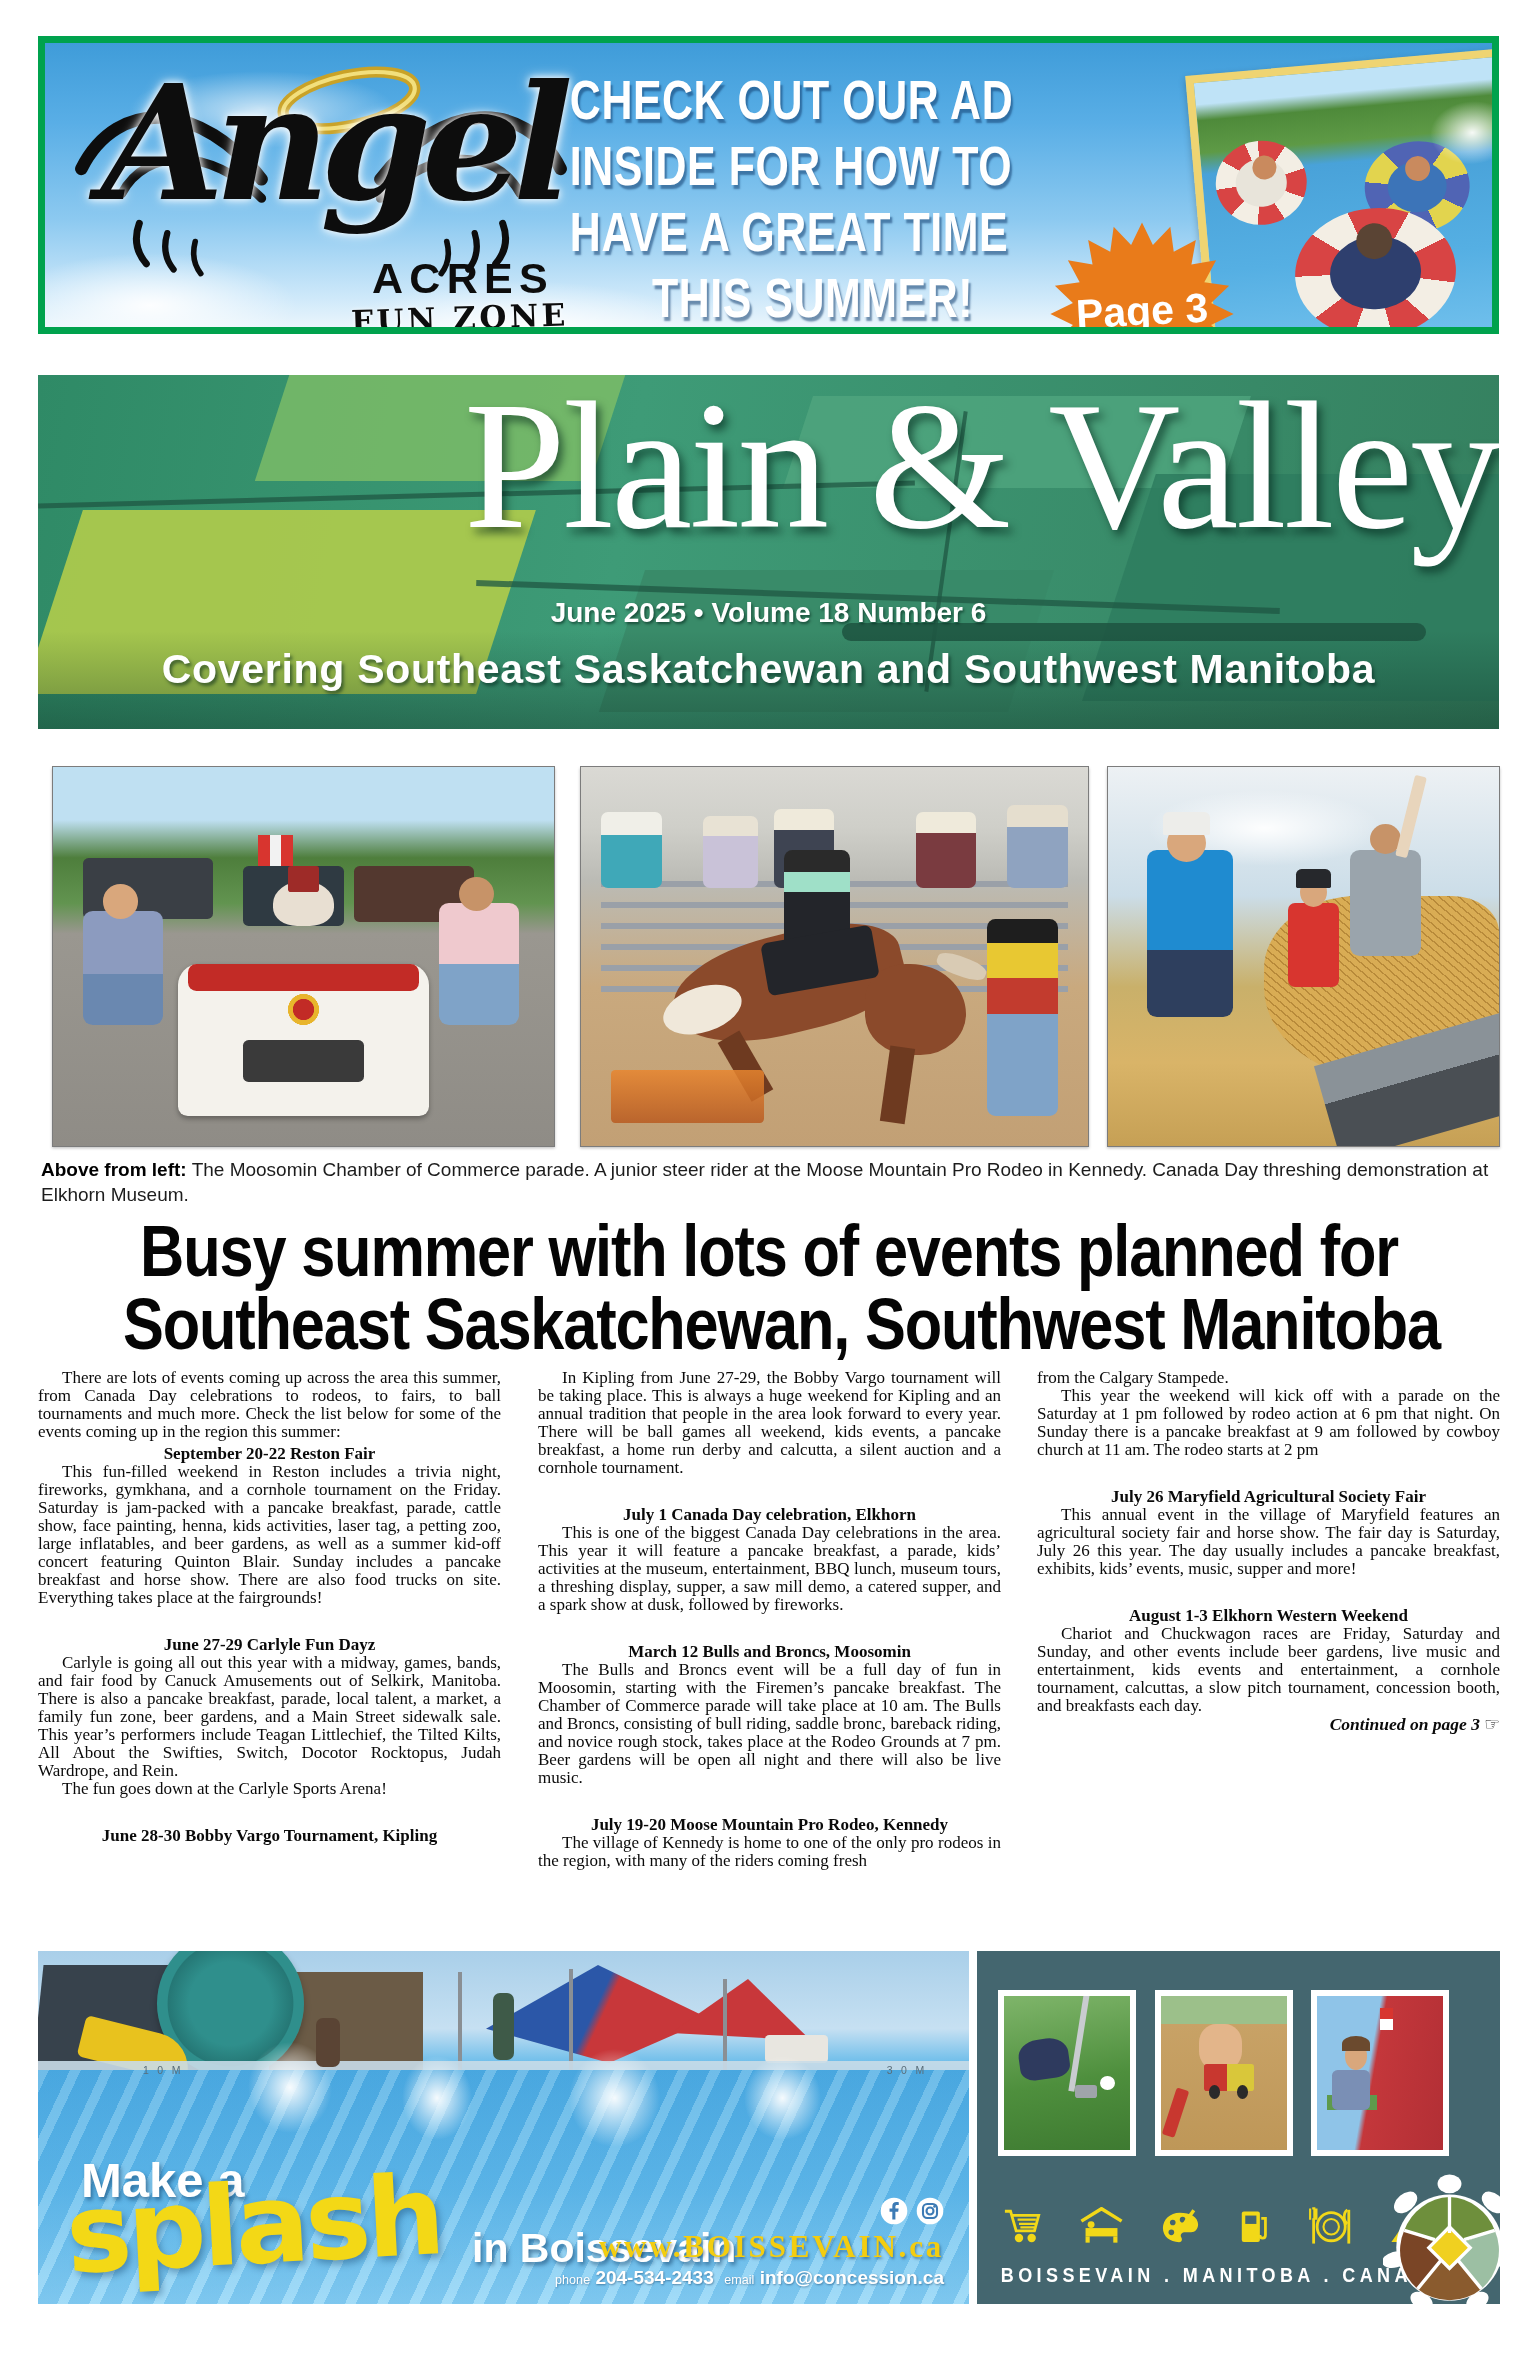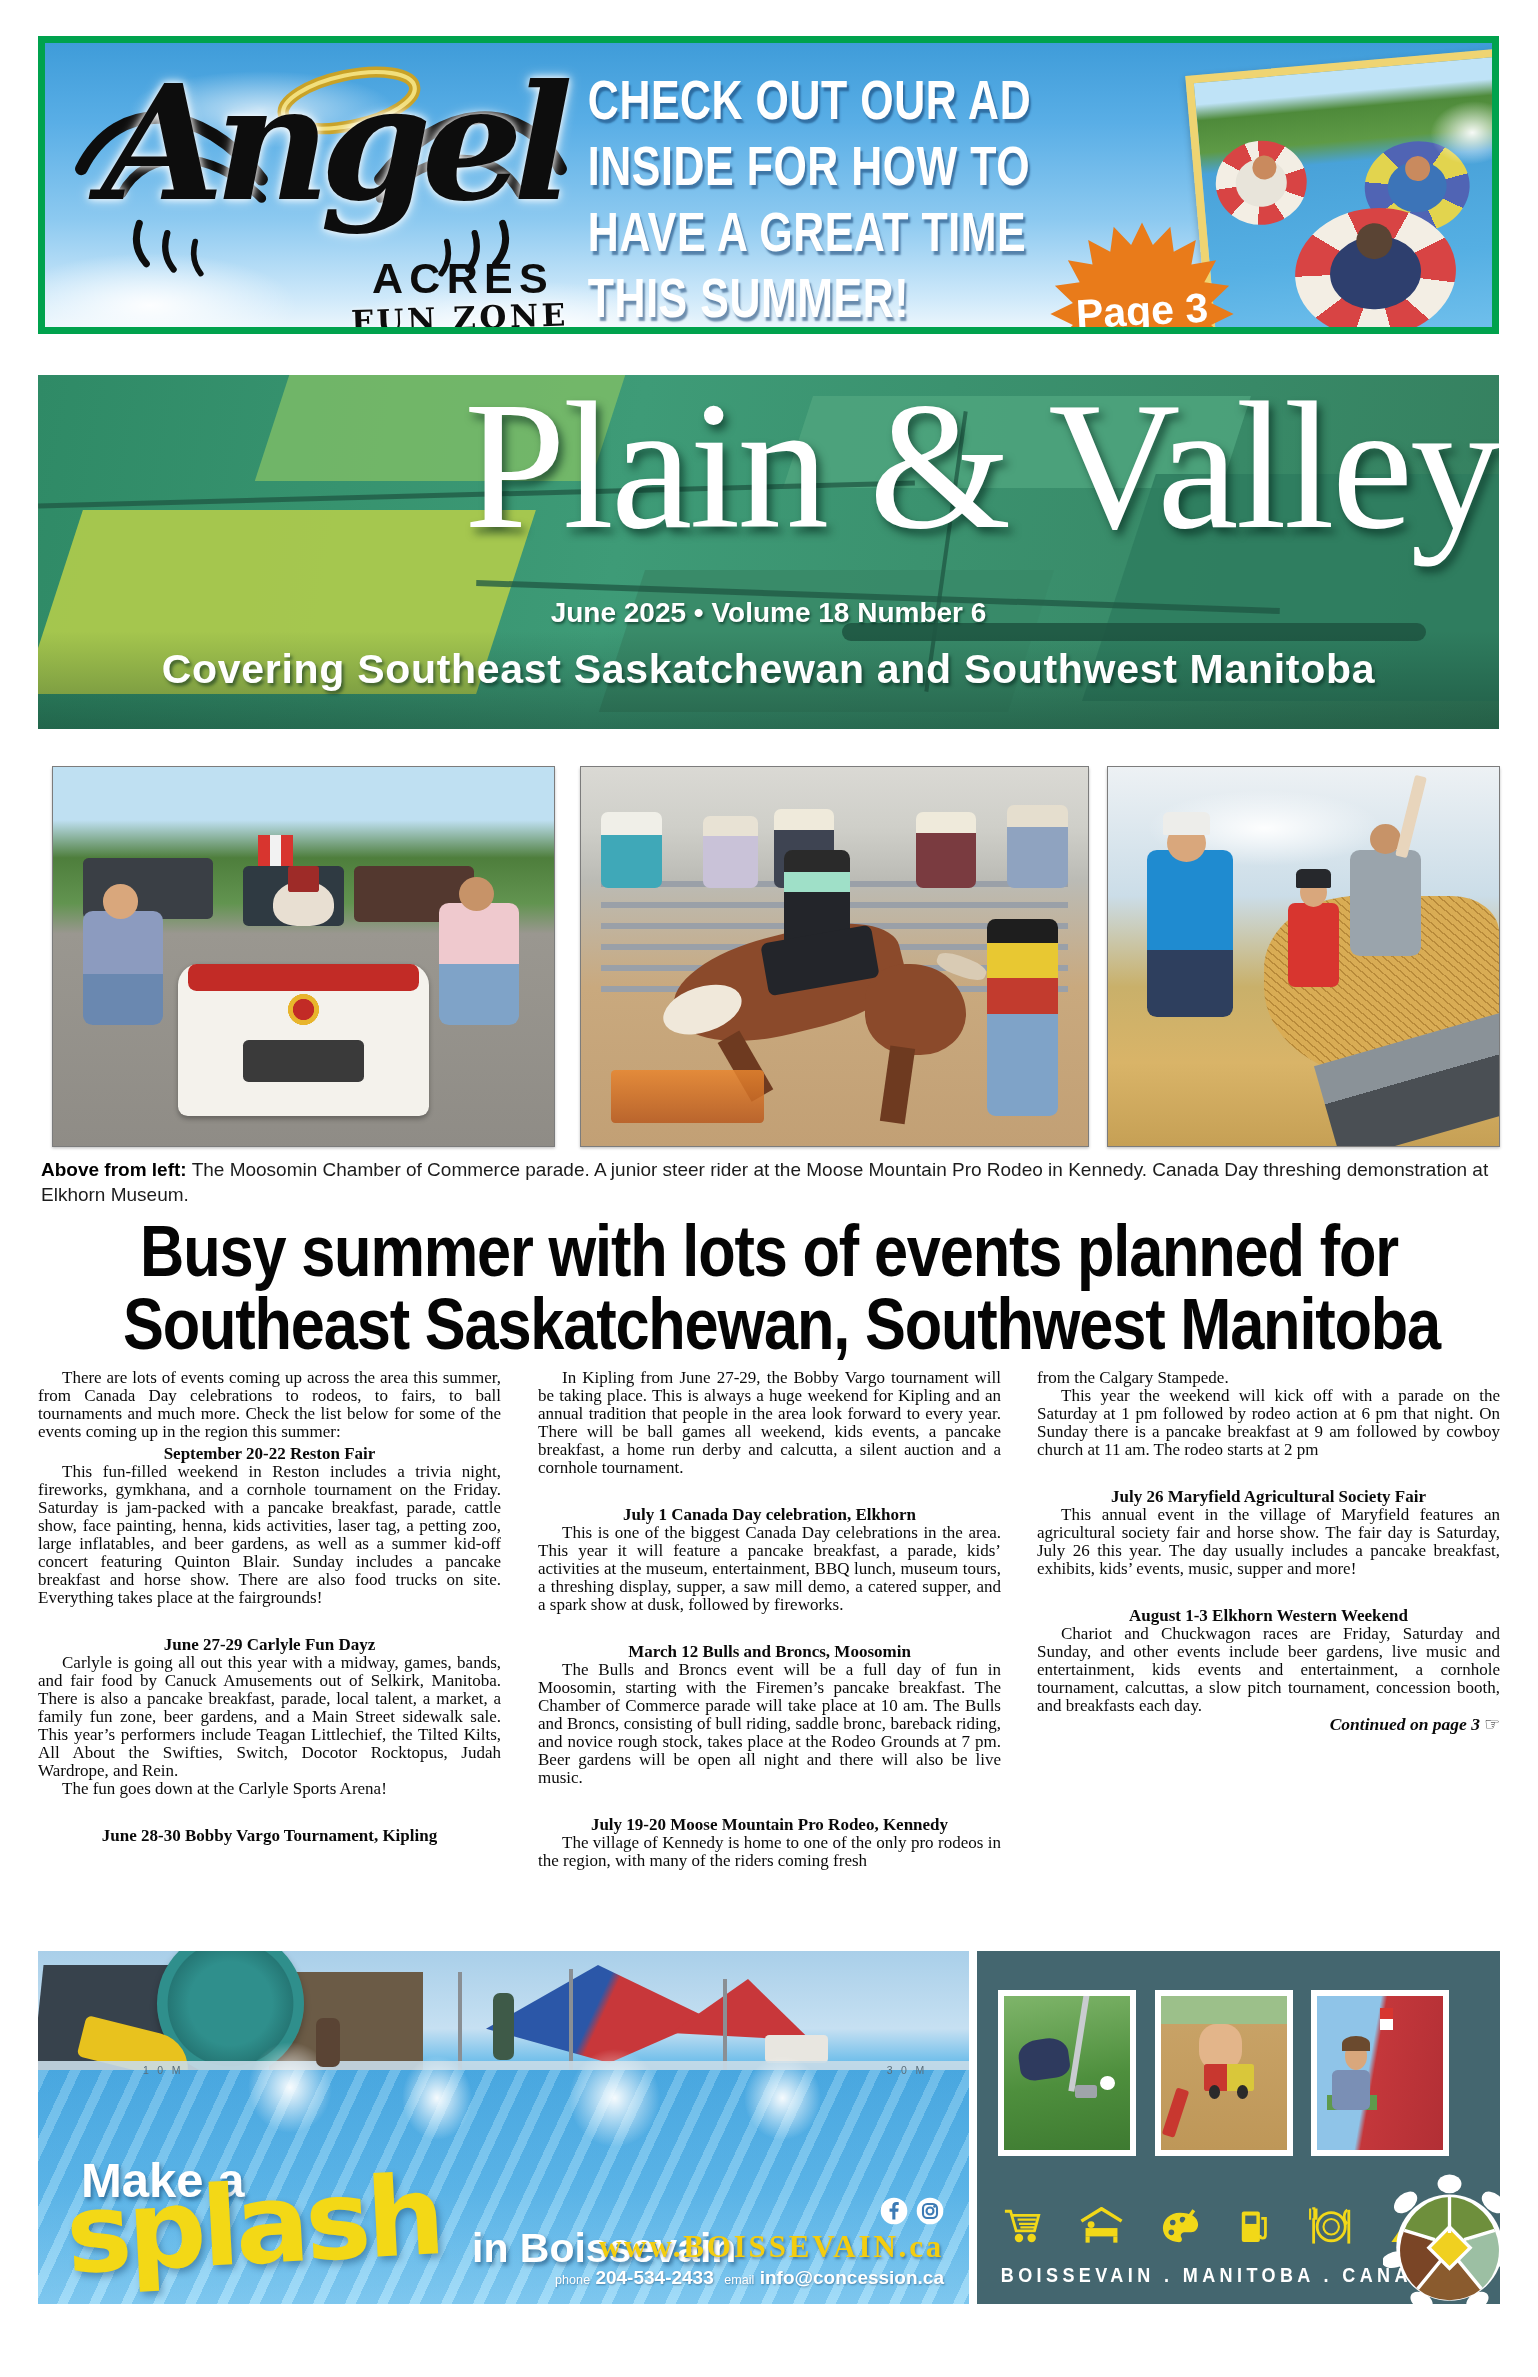--- a/index.html
+++ b/index.html
@@ -14,21 +14,21 @@
   .cloud{position:absolute;border-radius:50%;background:radial-gradient(closest-side,rgba(255,255,255,.95),rgba(255,255,255,0));}
   .angel-logo{position:absolute;left:7px;top:0;width:531px;height:295px;}
   .angel-script{position:absolute;left:49px;top:7px;font-family:"DejaVu Serif",serif;
     font-style:italic;font-weight:bold;font-size:159px;letter-spacing:-9.8px;color:#0d0d0d;
     text-shadow:0 0 7px rgba(255,255,255,.9),0 0 12.6px rgba(255,255,255,.8);}
   .angel-acres{position:absolute;left:320px;top:211px;font-family:"Liberation Sans",sans-serif;
     font-weight:900;font-size:43px;letter-spacing:6.3px;color:#0d0d0d;}
   .angel-funzone{position:absolute;left:299px;top:257px;font-family:"DejaVu Serif",serif;
     font-weight:bold;font-size:31px;letter-spacing:3.5px;color:#0d0d0d;transform:rotate(-2deg);
     text-shadow:0 0 4.2px rgba(255,255,255,.9);}
-  .ad-lines{position:absolute;left:486px;top:24px;width:517px;text-align:left;}
+  .ad-lines{position:absolute;left:468px;top:24px;width:517px;text-align:right;}
   .ad-line{display:block;font-family:"Liberation Sans",sans-serif;font-weight:bold;font-size:55px;
     line-height:66px;color:#fff;transform:scaleX(.78);transform-origin:50% 50%;letter-spacing:0.7px;
     text-shadow:2.8px 3.5px 2.1px rgba(16,60,110,.55);white-space:nowrap;}
   .badge{position:absolute;left:1004px;top:178px;width:186px;height:186px;}
   .badge-label{position:absolute;left:0;top:67px;width:186px;text-align:center;
     font-family:"Liberation Sans",sans-serif;font-weight:bold;font-size:41px;color:#fff;
     transform:rotate(-3deg);}
   .boats-photo{position:absolute;left:1152px;top:18px;width:316px;height:270px;
     transform:rotate(-5deg);border:8.4px solid #EFD472;box-shadow:0 2.8px 7px rgba(0,0,0,.25);
     background:linear-gradient(180deg,#BFE3F7 0%,#BFE3F7 8%,#4E8A3A 14%,#5E9A46 26%,#49A2D9 34%,#55AFE3 70%,#6FBFEC 100%);

